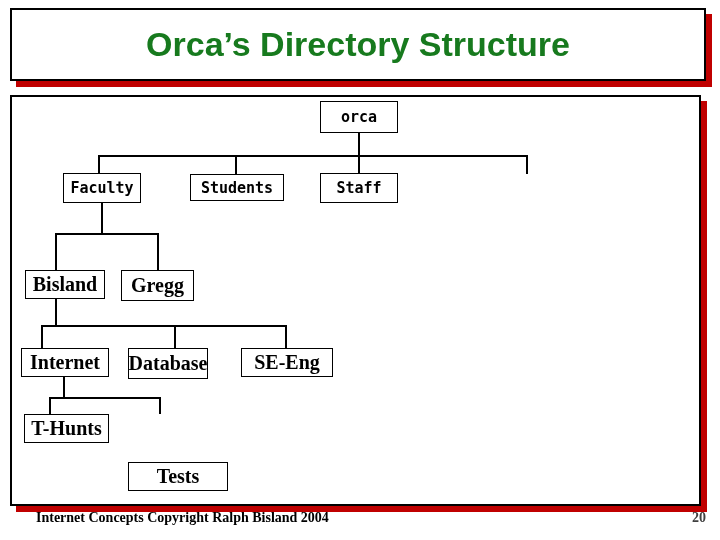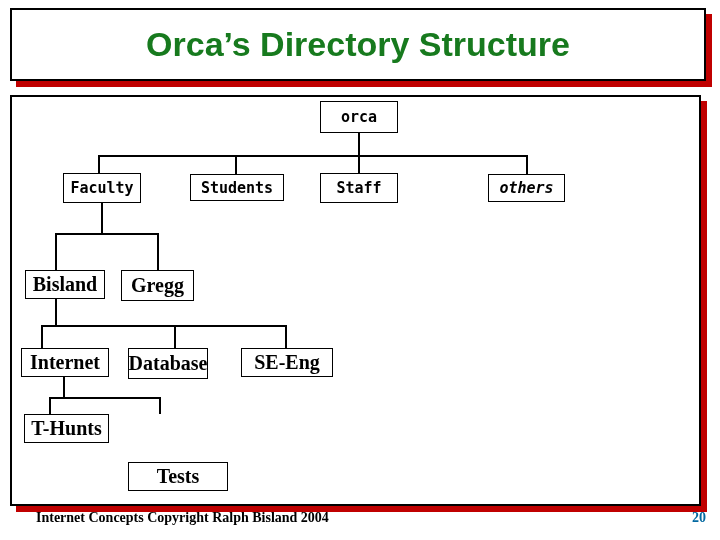--- a/index.html
+++ b/index.html
@@ -132,21 +132,21 @@
     white-space: nowrap;
   }
   #page-number {
     position: absolute;
     right: 14px;
     top: 518px;
     transform: translateY(-50%);
     font-family: "Liberation Serif", serif;
     font-weight: bold;
     font-size: 14px;
-    color: #0369a1;
+    color: #404040;
   }
 </style>
 </head>
 <body>
 
 <div id="slide">
 
   <div class="shadow" id="title-shadow"></div>
   <div class="panel" id="title-panel">
     <div id="slide-title">Orca’s Directory Structure</div>
@@ -177,21 +177,20 @@
 
     <div class="line v" style="left:55px;  top:377px; height:20px;"></div>
     <div class="line h" style="left:41px;  top:397px; width:111px;"></div>
     <div class="line v" style="left:41px;  top:397px; height:17px;"></div>
     <div class="line v" style="left:151px; top:397px; height:17px;"></div>
 
     <div class="node mono" style="left:312px; top:101px; width:78px;  height:32px;">orca</div>
     <div class="node mono" style="left:55px;  top:173px; width:78px;  height:30px;">Faculty</div>
     <div class="node mono" style="left:182px; top:174px; width:94px;  height:27px;">Students</div>
     <div class="node mono" style="left:312px; top:173px; width:78px;  height:30px;">Staff</div>
-    <div class="node mono-italic" style="left:480px; top:174px; width:77px;  height:28px;">others</div>
     <div class="node serif" style="left:17px;  top:270px; width:80px;  height:29px;">Bisland</div>
     <div class="node serif" style="left:113px; top:270px; width:73px;  height:31px;">Gregg</div>
     <div class="node serif" style="left:13px;  top:348px; width:88px;  height:29px;">Internet</div>
     <div class="node serif" style="left:120px; top:348px; width:80px;  height:31px;">Database</div>
     <div class="node serif" style="left:233px; top:348px; width:92px;  height:29px;">SE-Eng</div>
     <div class="node serif" style="left:16px;  top:414px; width:85px;  height:29px;">T-Hunts</div>
     <div class="node serif" style="left:120px; top:414px; width:100px;  height:29px;margin-top:48px;">Tests</div>
   </div>
 
   <div id="footer-text">Internet Concepts Copyright Ralph Bisland 2004</div>

